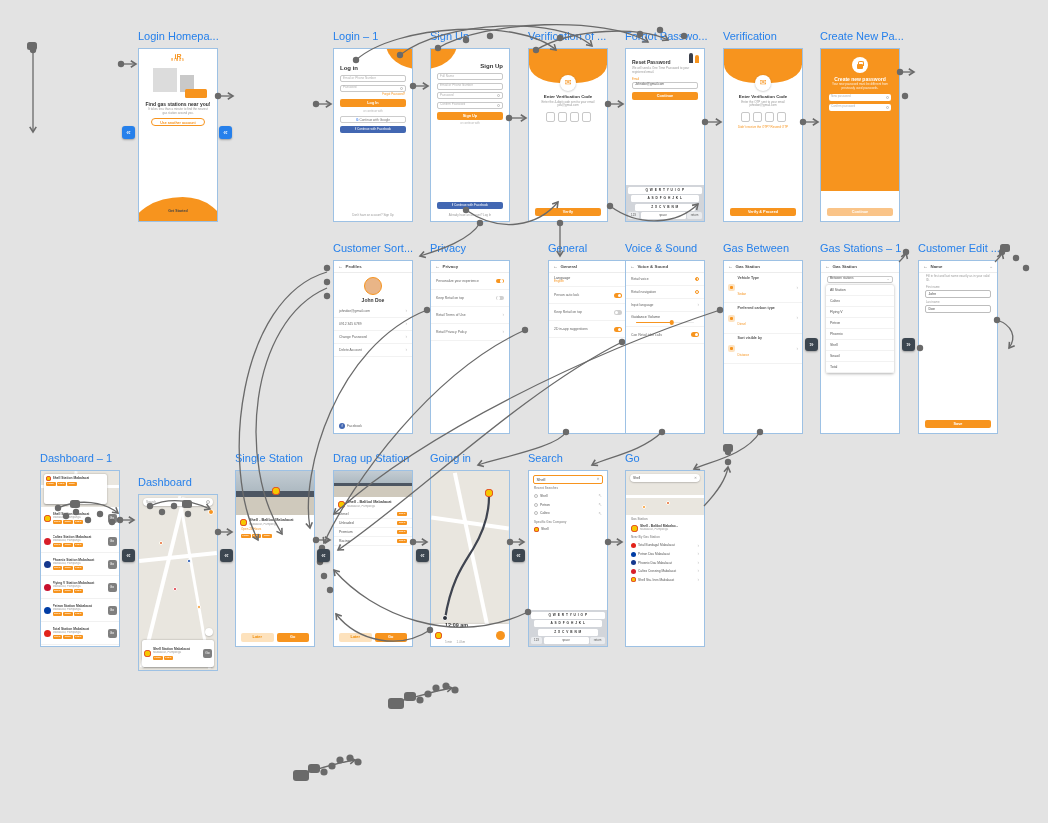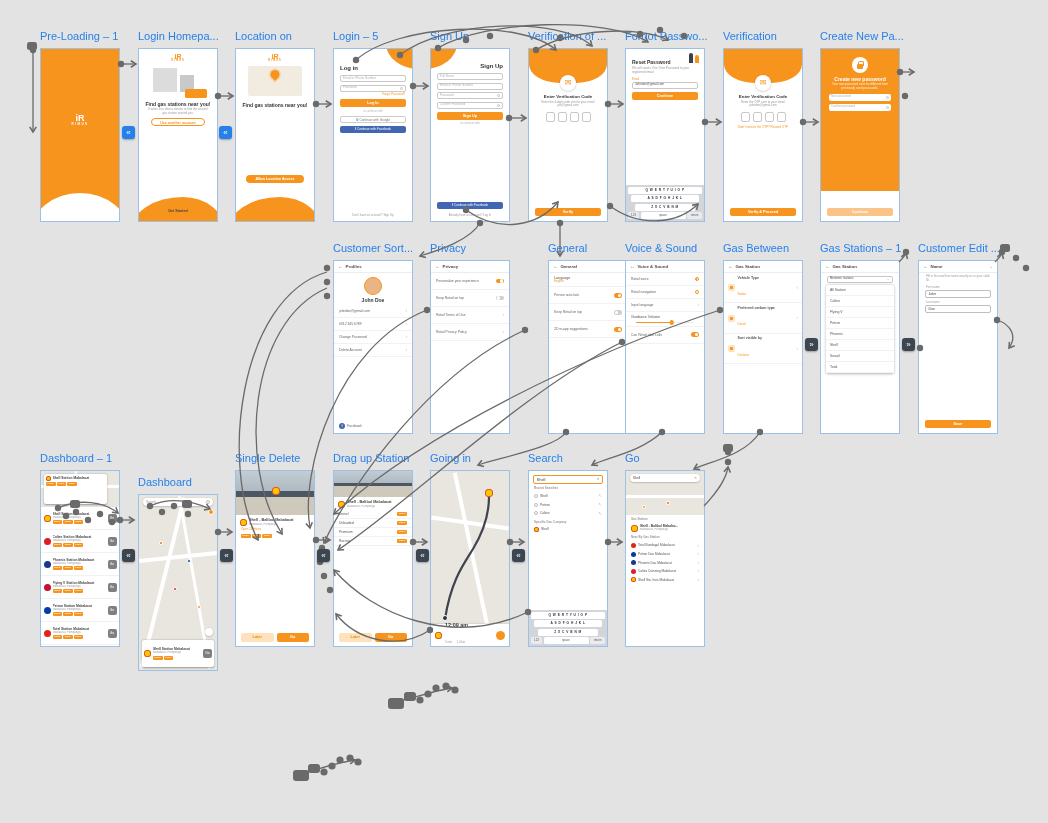--- a/index.html
+++ b/index.html
@@ -129,62 +129,41 @@
 .ocirc{width:9px;height:9px;border-radius:50%;background:#f7941e;margin-left:auto;flex:none}
 .sfld{margin:4px 4px 0;border:.8px solid #f7941e;border-radius:2px;height:9px;display:flex;align-items:center;justify-content:space-between;padding:0 2.5px;font-size:4px;color:#444}
 .x{color:#999;font-size:3.6px}
 .frow{display:flex;justify-content:space-between;align-items:center;padding:1px 5px;font-size:3.4px;color:#555;border-bottom:.4px solid #f2f2f2;min-height:9px}
 </style>
 </head>
 <body>
 
 <div id="canvas">
 
-  <div class="abw" style="left:40px;top:30px">
-    <div class="abl">Pre-Loading – 1</div>
-    <div class="ab h1x">
-      <div class="pre">
-        <div class="wlogo"><span>iR</span><i>RIMUS</i></div>
-        <div class="wavew"></div>
-      </div>
-    </div>
-  </div>
 
   <div class="abw" style="left:138px;top:30px">
     <div class="abl">Login Homepa...</div>
     <div class="ab h1x">
       <div class="logo"><span>iR</span><i>RIMUS</i></div>
       <div class="ill">
         <span class="bld"></span>
         <span class="bld2"></span>
         <span class="trk"></span>
       </div>
       <div class="hdl">Find gas stations near you!</div>
       <div class="sub">It takes less than a minute to find the nearest gas station around you.</div>
       <div class="pillb lb" style="margin:3px 12px 0;border:.7px solid #f7941e;color:#f7941e">Use another account</div>
       <div class="wave"></div>
       <div class="pillb wb" style="position:absolute;bottom:6px;left:14px;right:14px">Get Started</div>
     </div>
   </div>
 
-  <div class="abw" style="left:235px;top:30px">
-    <div class="abl">Location on</div>
-    <div class="ab h1x">
-      <div class="logo"><span>iR</span><i>RIMUS</i></div>
-      <div class="mapsq">
-          <span class="pin"></span>
-        </div>
-      <div class="hdl" style="margin-top:6px">Find gas stations near you!</div>
-      <div class="pillb" style="background:#f7941e;color:#fff;position:absolute;bottom:38px;left:10px;right:10px">Allow Location Access</div>
-      <div class="wave"></div>
-    </div>
-  </div>
 
   <div class="abw" style="left:333px;top:30px">
-    <div class="abl">Login – 5</div>
+    <div class="abl">Login – 1</div>
     <div class="ab h1x">
       <div class="cor-tr"></div>
       <div class="h1t">Log in</div>
       <div class="fld">
           <span>Email or Phone Number</span>
         </div>
       <div class="fld">
           <span>Password</span>
           <span class="eye"></span>
         </div>
@@ -615,21 +594,21 @@
               <span class="fpill">FULL</span>
               <span class="fpill">FULL</span>
             </span>
           </span>
         <span class="gob">Go</span>
       </div>
     </div>
   </div>
 
   <div class="abw" style="left:235px;top:452px">
-    <div class="abl">Single Delete</div>
+    <div class="abl">Single Station</div>
     <div class="ab h3x">
       <div class="photo" style="height:44px">
           <span class="bdot c-shell" style="position:absolute;left:36px;top:16px;width:8px;height:8px"></span>
         </div>
       <div style="display:flex;gap:2px;align-items:center;padding:3px 4px 0">
         <span class="bdot c-shell" style="width:7px;height:7px"></span>
         <span>
             <span class="stn" style="display:block;font-size:3.8px">Shell - Balibol Mabalacat</span>
             <span class="sts" style="display:block">Mabalacat, Pampanga</span>
           </span>

